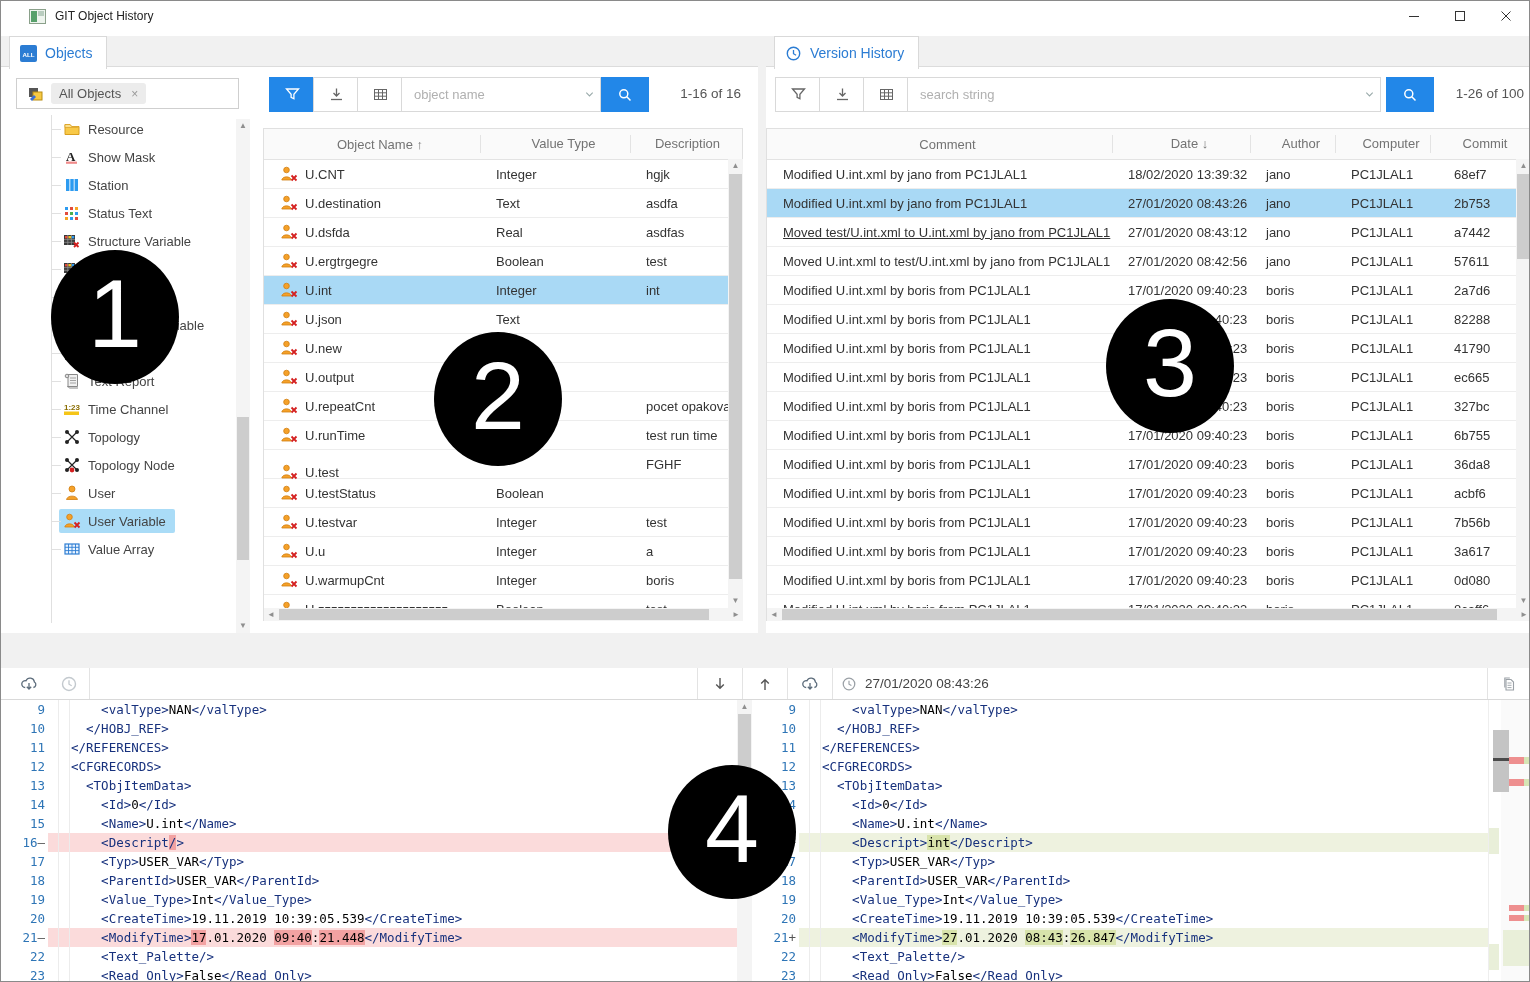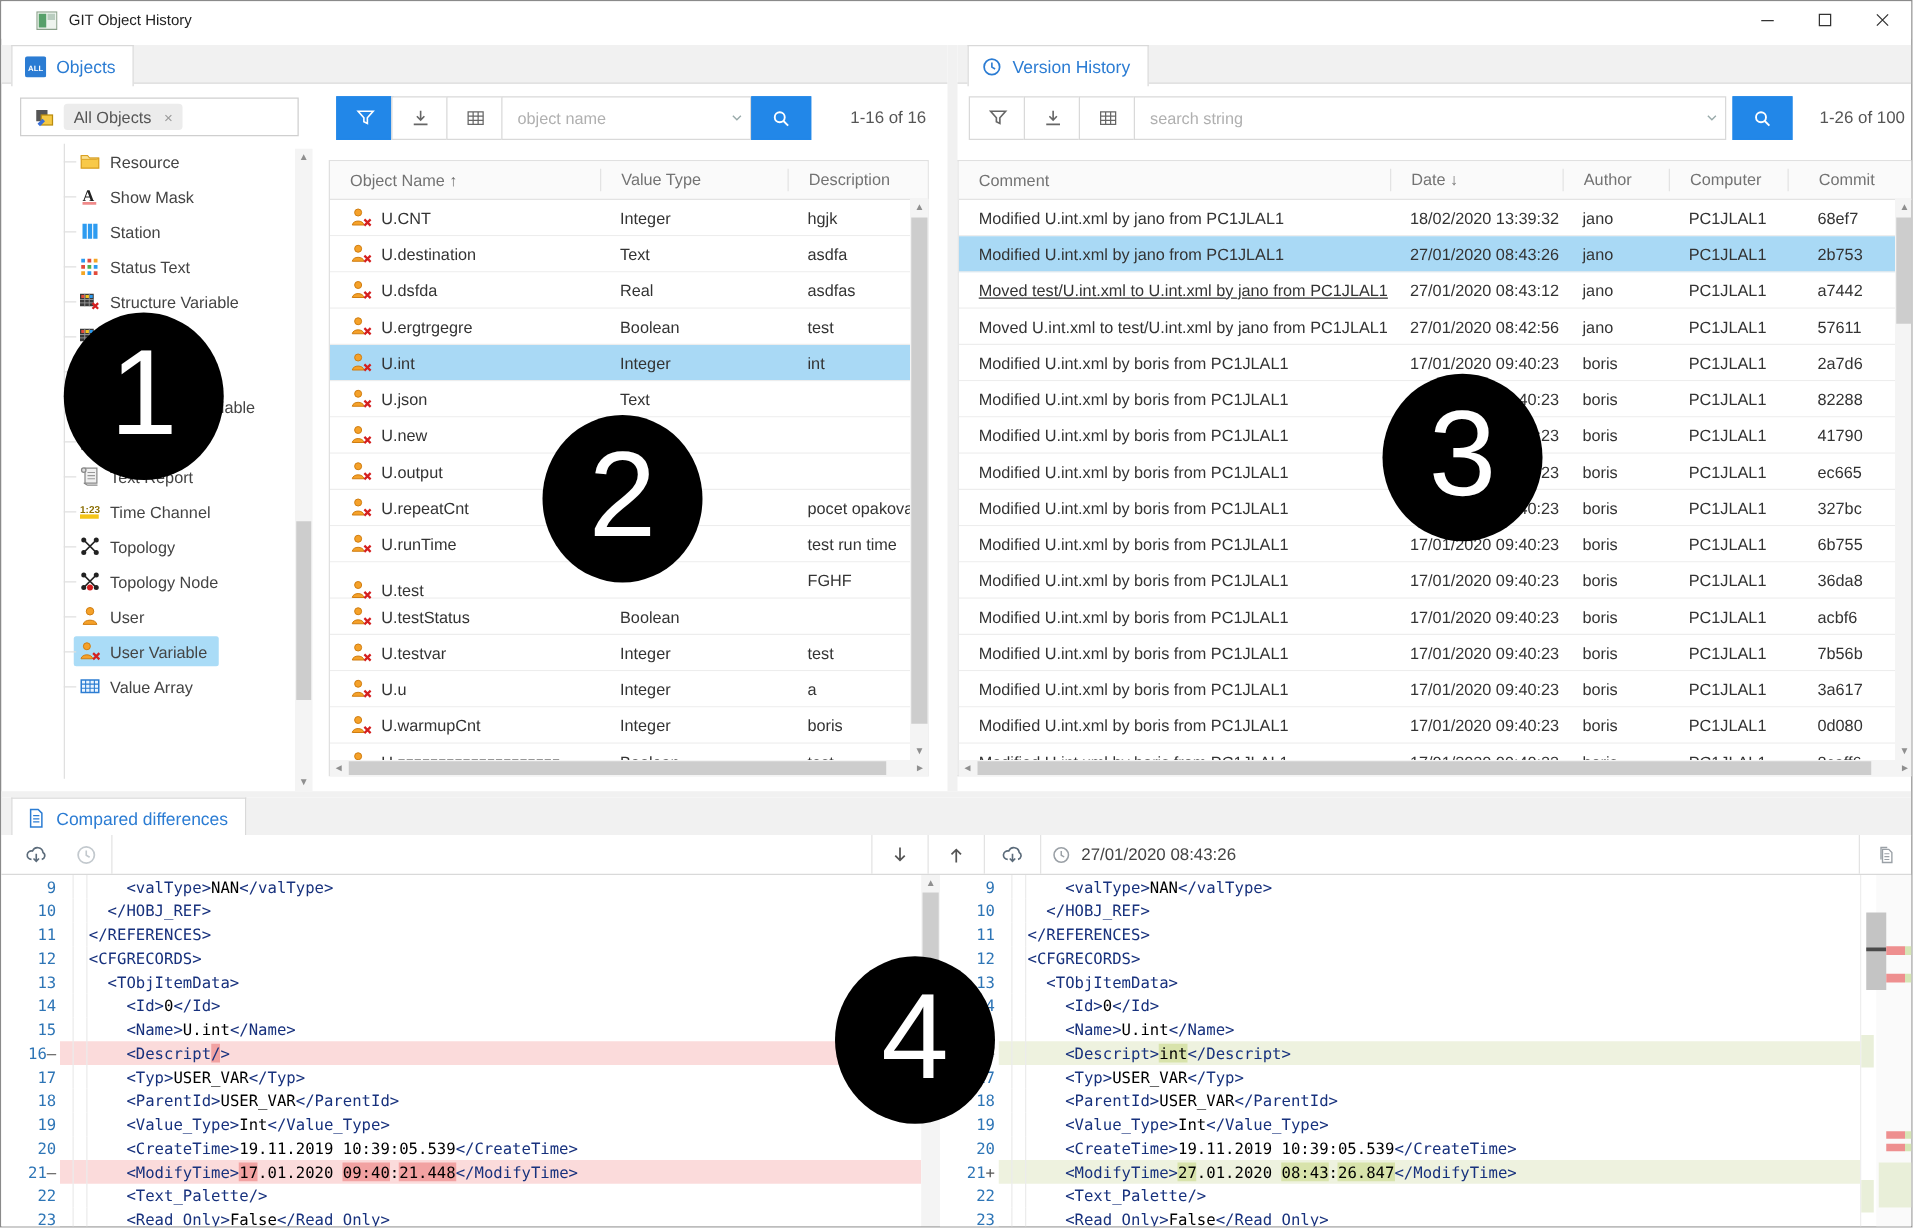--- a/index.html
+++ b/index.html
@@ -50,21 +50,21 @@
   .tree-item::before{content:"";position:absolute;left:50px;top:14px;width:10px;border-top:1px solid #e0e0e0;}
   .ti-inner{display:flex;align-items:center;gap:7px;padding:3px 9px 3px 4px;border-radius:2px;}
   .tree-item.selected .ti-inner{background:#aadcf7;}
   .ti-label{font-size:13px;color:#444;white-space:nowrap;}
   .ticon16{width:18px;height:18px;display:inline-flex;flex:none;}
 
   
   .gridbox{border:1px solid #e0e0e0;background:#fff;}
   .thead{display:flex;height:30px;background:#fafafa;border-bottom:1px solid #e3e3e3;align-items:center;
          font-size:13px;color:#737373;}
-  .th{padding-left:16px;box-sizing:border-box;white-space:nowrap;overflow:hidden;}
+  .th{padding-left:16px;box-sizing:border-box;white-space:nowrap;overflow:hidden;text-align:center;}
   .th.sep{border-left:1px solid #e3e3e3;height:18px;line-height:18px;}
   .trow{display:flex;height:28px;align-items:center;border-bottom:1px solid #ededed;font-size:13px;color:#333;background:#fff;}
   .trow.selected{background:#a9d9f5;}
   .td{padding-left:16px;box-sizing:border-box;white-space:nowrap;overflow:hidden;}
   .td.iconcell{display:flex;align-items:center;gap:7px;}
 
   
   .vscroll{background:#f4f4f4;}
   .hscroll{background:#f4f4f4;}
   .sthumb{position:absolute;background:#cdcdcd;}
@@ -837,29 +837,20 @@
     </div>
 
     <div class="hscroll" style="position:absolute;left:0;top:479px;width:764px;height:13px;">
       <span class="sarrow h" style="left:0;">◄</span>
       <div class="sthumb" style="top:1px;height:11px;left:15px;width:715px;"></div>
       <span class="sarrow h" style="right:0;">►</span>
     </div>
   </div>
 
   <div class="abs tabstrip" style="left:0;top:637px;width:1528px;"></div>
-  <div class="tab" style="left:8px;top:637px;height:31px;">
-    <span class="ticon">
-      <svg viewBox="0 0 17 17">
-          <path d="M4.5 1.5h6l3 3v11h-9z" fill="none" stroke="currentColor" stroke-width="1.2"></path>
-          <path d="M6.5 6.5h5M6.5 9h5M6.5 11.5h5" stroke="currentColor" stroke-width="1"></path>
-        </svg>
-    </span>
-    <span>Compared differences</span>
-  </div>
 
   <div class="abs dtb">
     <div class="dtbtn" style="left:8px;width:40px;">
       <svg viewBox="0 0 18 18">
           <path d="M5.2 12.5a3.4 3.4 0 1 1 .8-6.7A4.4 4.4 0 0 1 14.4 7a3 3 0 0 1-1 5.5" fill="none" stroke="currentColor" stroke-width="1.3"></path>
           <path d="M9 8v6M6.8 11.8L9 14l2.2-2.2" fill="none" stroke="currentColor" stroke-width="1.3"></path>
         </svg>
     </div>
     <div class="dtbtn" style="left:48px;width:40px;color:#c3c9ce;">
       <svg viewBox="0 0 18 18">

